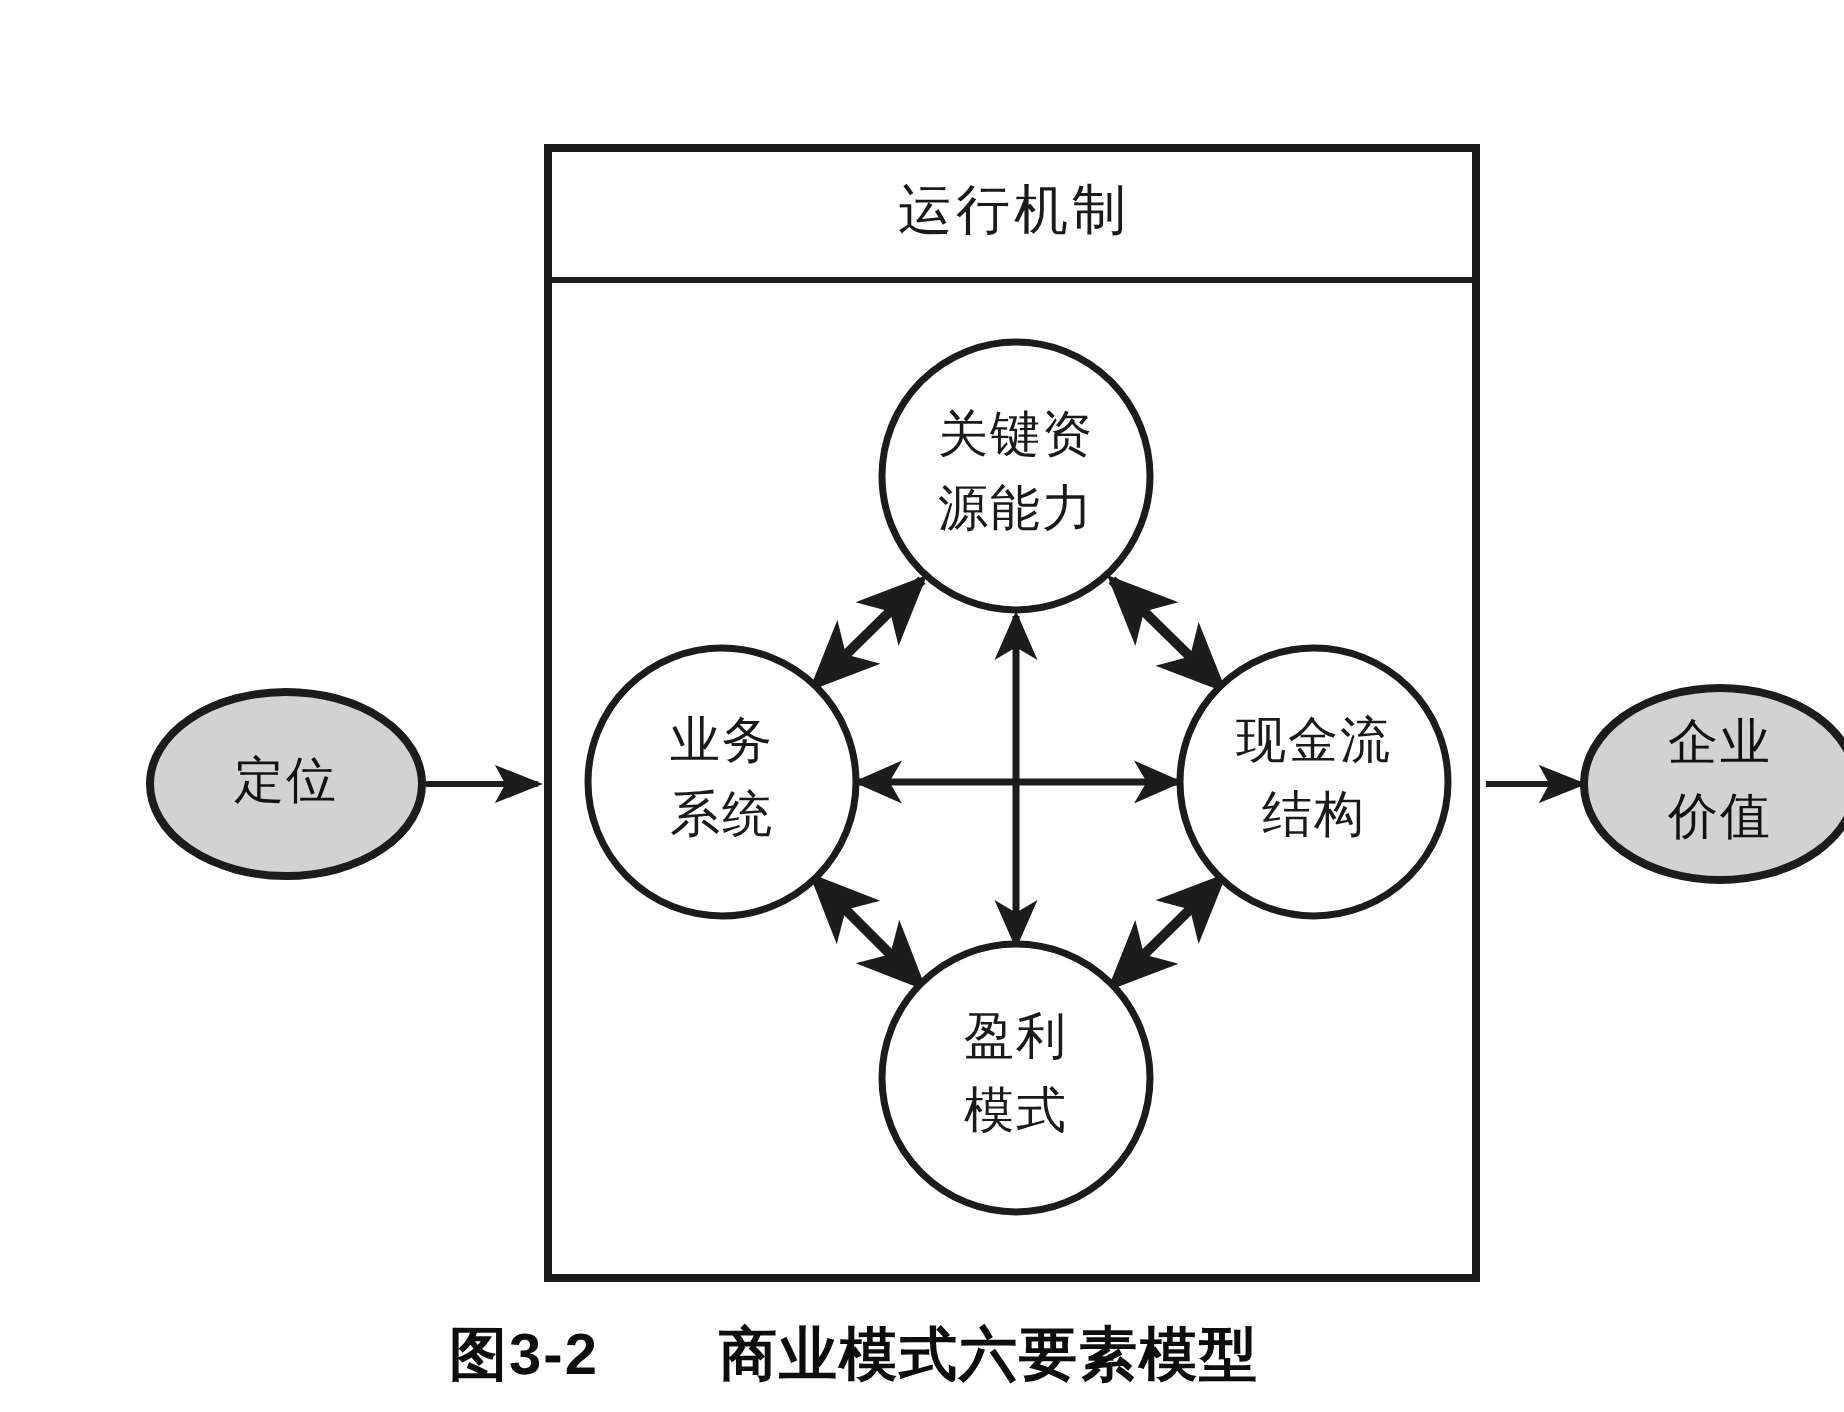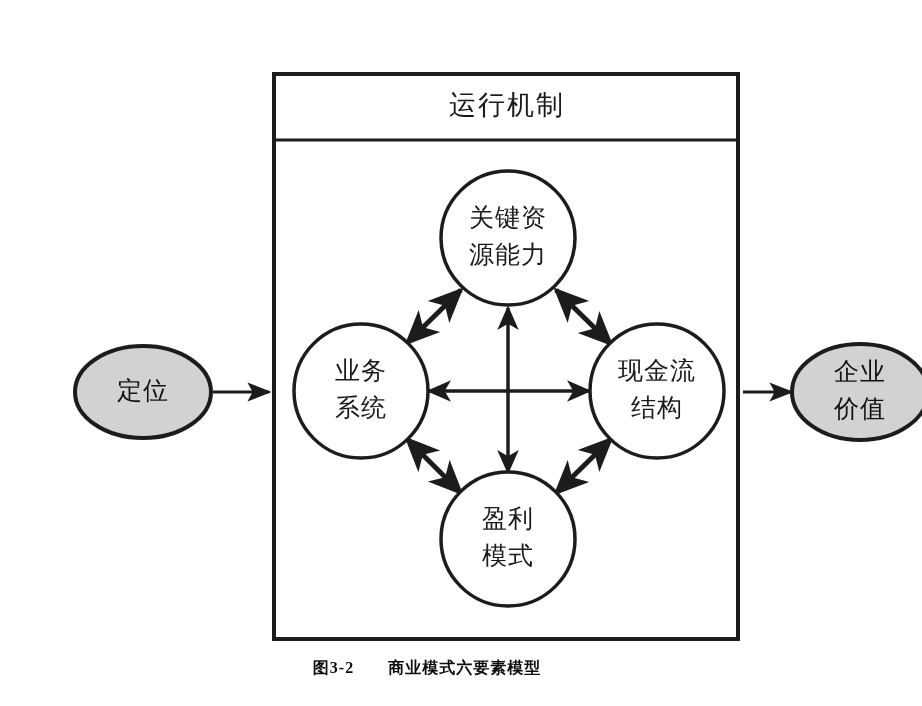--- a/index.html
+++ b/index.html
@@ -50,22 +50,22 @@
     text-anchor: middle;
     dominant-baseline: middle;
     letter-spacing: 1px;
   }
   .caption {
     position: absolute;
     left: 0;
     top: 642px;
     width: 792px;
     text-align: center;
-    font-family: Liberation Serif, serif;
-    font-size: 16px;
+    font-family: Liberation Sans, sans-serif;
+    font-size: 29px;
     font-weight: bold;
     color: #0d0d0d;
     letter-spacing: 1px;
     white-space: pre;
   }
   .stroke-dark { stroke: #1c1c1c; }
   .fill-none { fill: none; }
 </style>
 </head>
 <body>

